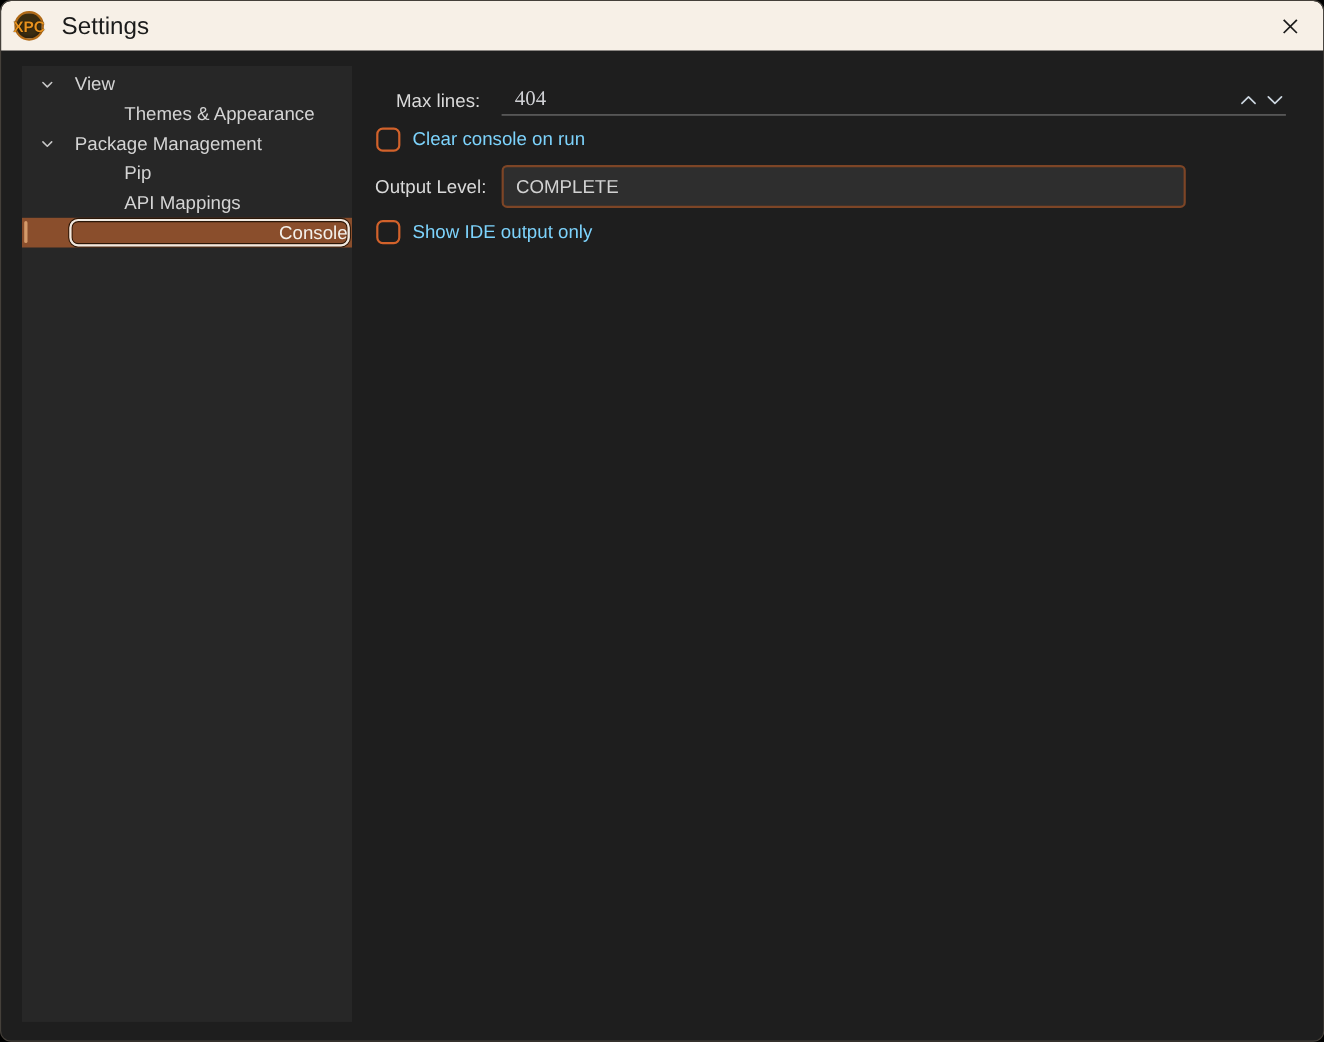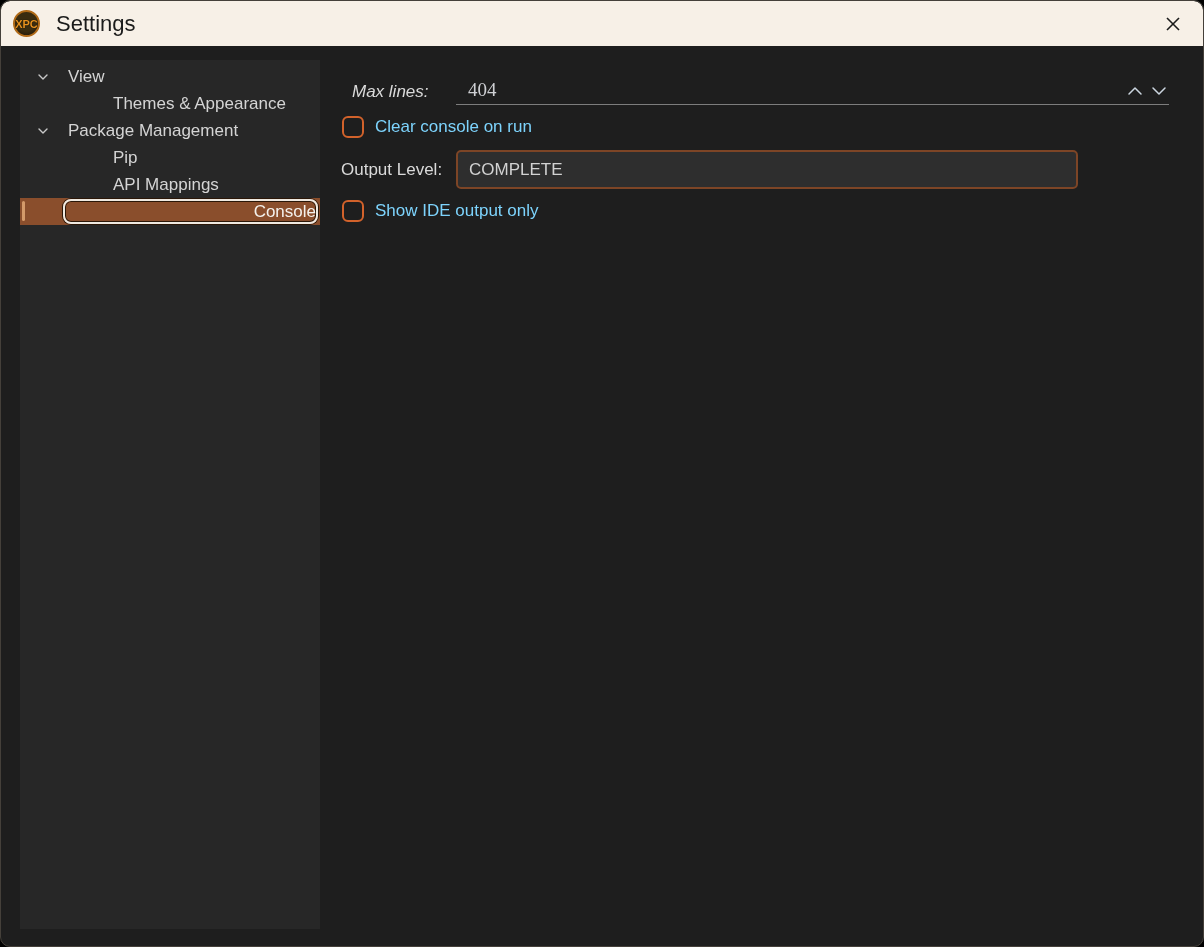--- a/index.html
+++ b/index.html
@@ -19,21 +19,21 @@
     border-radius: 9px 9px 0 0;
   }
   .app-icon {
     width: 27px; height: 27px; margin-left: 12px; border-radius: 50%;
     background: radial-gradient(circle at 50% 40%, #3a2c10 55%, #17110a 100%);
     border: 2px solid #b06a18;
     display: flex; align-items: center; justify-content: center;
     flex-shrink: 0;
   }
   .app-icon span {
-    color: #e8921e; font-size: 11px; font-weight: bold; letter-spacing: 0px;
+    color: #e8921e; font-size: 14px; font-weight: bold; letter-spacing: 0px;
     text-shadow: 0 0 1px #000;
   }
   .window-title { margin-left: 16px; font-size: 22px; color: #1b1b1b; }
   .close-btn {
     position: absolute; right: 14px; top: 7px; width: 32px; height: 32px;
     background: transparent; border: none; cursor: pointer;
     display: flex; align-items: center; justify-content: center;
   }
 
   
@@ -62,21 +62,21 @@
   }
   .tree-row.selected .ring .lbl { padding-left: 3px; }
   .tree-row.selected .drop-indicator {
     position: absolute; left: 2px; top: 3px; width: 3px; height: 20px;
     background: #d49a6a; border-radius: 2px;
   }
 
   
   .main { position: absolute; left: 319px; top: 45px; right: 0; bottom: 0; }
   .field-label { position: absolute; font-size: 17px; color: #dadada; white-space: nowrap; }
-  #max-lines-label   { left: 32px; top: 36px; font-style: italic; }
+  #max-lines-label   { left: 40px; top: 36px; }
   #output-level-label{ left: 21px; top: 114px; }
 
   .spinbox {
     position: absolute; left: 136px; top: 31px; width: 713px; height: 28px;
     border-bottom: 1px solid #7d7d7d; background: transparent;
   }
   .spinbox input {
     position: absolute; left: 0; top: 0; width: 660px; height: 26px;
     background: transparent; border: none; outline: none;
     color: #cfd0d4; font-family: "Liberation Serif", serif; font-size: 19px;

